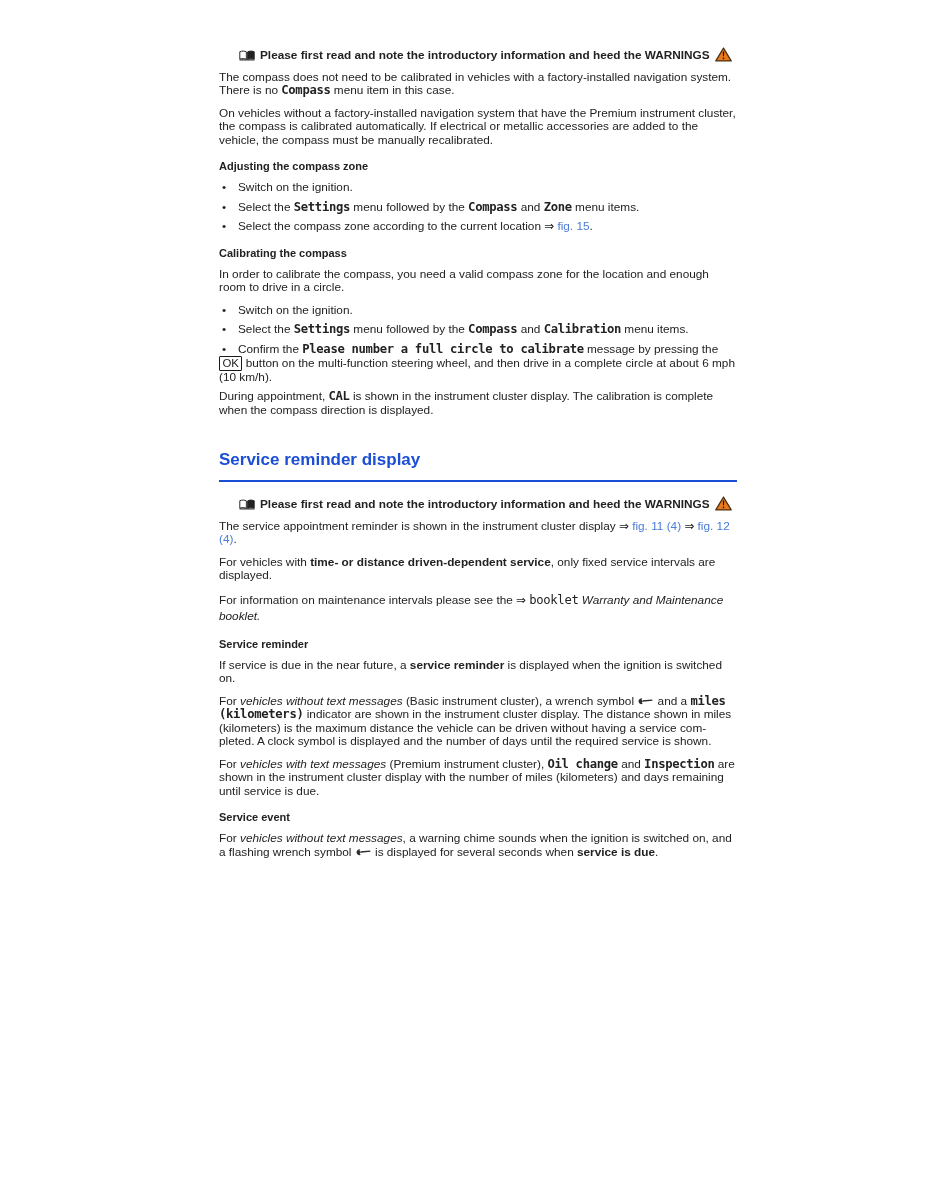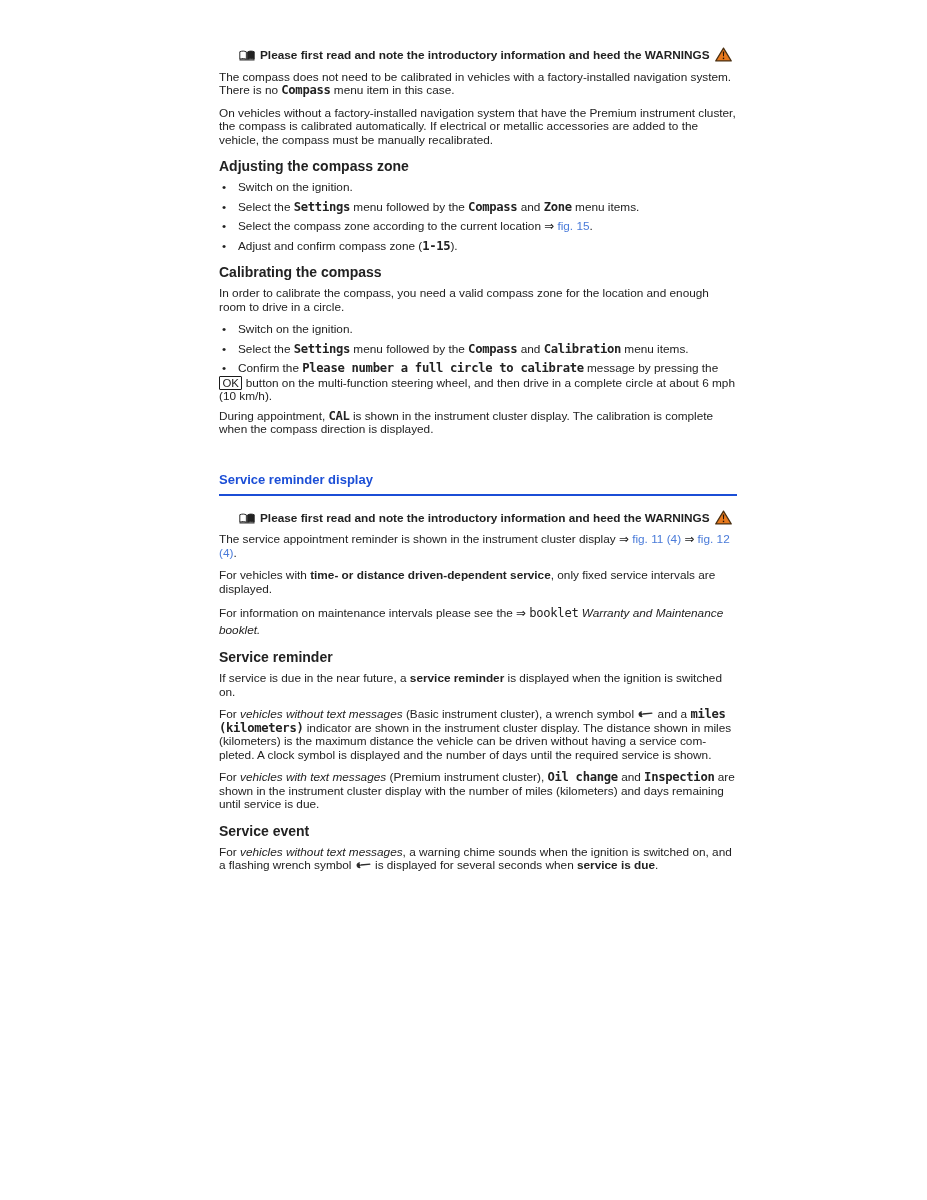--- a/index.html
+++ b/index.html
@@ -14,29 +14,29 @@
     font-family:"Liberation Sans","DejaVu Sans",sans-serif;color:var(--text);
     -webkit-font-smoothing:antialiased;
   }
   .content{
     position:absolute;left:219px;top:47px;width:518px;
     font-size:11.8px;line-height:13.5px;
   }
   .sec{display:block;}
   .sec-titled{margin-top:34px;}
   .sec-title{
-    font-size:13px;line-height:18px;font-weight:700;color:var(--heading_blue);
+    font-size:17px;line-height:18px;font-weight:700;color:var(--heading_blue);
     border-bottom:2px solid var(--heading_blue);
-    padding-bottom:5px;margin:0 0 14px 0;
+    padding-bottom:11px;margin:0 0 14px 0;
   }
   .blocks p{margin:0 0 9px 0;}
   p.note{font-weight:700;margin:0 0 8px 0;white-space:nowrap;padding-left:20px;}
   p.bullet{margin:0 0 6px 0;}
   p.tall{line-height:16.5px;}
-  h3{font-size:14px;line-height:14px;margin:12px 0 8px 0;font-weight:700;}
+  h3{font-size:11px;line-height:14px;margin:12px 0 8px 0;font-weight:700;}
   .dot{display:inline-block;width:16px;padding-left:3px;}
   .seg-mono,.seg-monoreg{
     font-family:"DejaVu Sans Mono",monospace;font-size:12.2px;letter-spacing:-0.3px;
   }
   .seg-mono{font-weight:700;}
   .seg-monoreg{font-weight:400;}
   .seg-bold{font-weight:700;}
   .seg-italic{font-style:italic;}
   .fig-link{color:var(--link_blue);text-decoration:none;cursor:pointer;}
   .seg-boxed{
@@ -62,21 +62,20 @@
               <path d="M11 1.2 L21 17.8 L1 17.8 Z" fill="var(--warning_orange)" stroke="#4a3013" stroke-width="1.6" stroke-linejoin="round"></path>
               <path d="M10.1 5.6 h1.8 l-.3 6.2 h-1.2 Z" fill="#231307"></path>
               <rect x="10.1" y="13.6" width="1.8" height="1.9" fill="#231307"></rect>
             </svg></span></p>
         <p class="para"><span class="seg-text">The compass does not need to be calibrated in vehicles with a factory-installed navigation system. There is no </span><span class="seg-mono">Compass</span><span class="seg-text"> menu item in this case.</span></p>
         <p class="para"><span class="seg-text">On vehicles without a factory-installed navigation system that have the Premium instrument cluster, the compass is calibrated automatically. If electrical or metallic accessories are added to the vehicle, the compass must be manually recalibrated.</span></p>
         <h3>Adjusting the compass zone</h3>
         <p class="bullet"><span class="dot">•</span><span class="seg-text">Switch on the ignition.</span></p>
         <p class="bullet"><span class="dot">•</span><span class="seg-text">Select the </span><span class="seg-mono">Settings</span><span class="seg-text"> menu followed by the </span><span class="seg-mono">Compass</span><span class="seg-text"> and </span><span class="seg-mono">Zone</span><span class="seg-text"> menu items.</span></p>
         <p class="bullet"><span class="dot">•</span><span class="seg-text">Select the compass zone according to the current location ⇒ </span><a href="#" class="fig-link">fig. 15</a><span class="seg-text">.</span></p>
-        <p class="bullet"><span class="dot">•</span><span class="seg-text">Adjust and confirm compass zone (</span><span class="seg-mono">1-15</span><span class="seg-text">).</span></p>
         <h3>Calibrating the compass</h3>
         <p class="para"><span class="seg-text">In order to calibrate the compass, you need a valid compass zone for the location and enough room to drive in a circle.</span></p>
         <p class="bullet"><span class="dot">•</span><span class="seg-text">Switch on the ignition.</span></p>
         <p class="bullet"><span class="dot">•</span><span class="seg-text">Select the </span><span class="seg-mono">Settings</span><span class="seg-text"> menu followed by the </span><span class="seg-mono">Compass</span><span class="seg-text"> and </span><span class="seg-mono">Calibration</span><span class="seg-text"> menu items.</span></p>
         <p class="bullet"><span class="dot">•</span><span class="seg-text">Confirm the </span><span class="seg-mono">Please number a full circle to calibrate</span><span class="seg-text"> message by pressing the </span><span class="seg-boxed">OK</span><span class="seg-text"> button on the multi-function steering wheel, and then drive in a complete circle at about 6 mph (10 km/h).</span></p>
         <p class="para"><span class="seg-text">During appointment, </span><span class="seg-mono">CAL</span><span class="seg-text"> is shown in the instrument cluster display. The calibration is complete when the compass direction is displayed.</span></p>
       </div>
   </section>
   <section class="sec sec-titled">
     <h2 class="sec-title">Service reminder display</h2>

